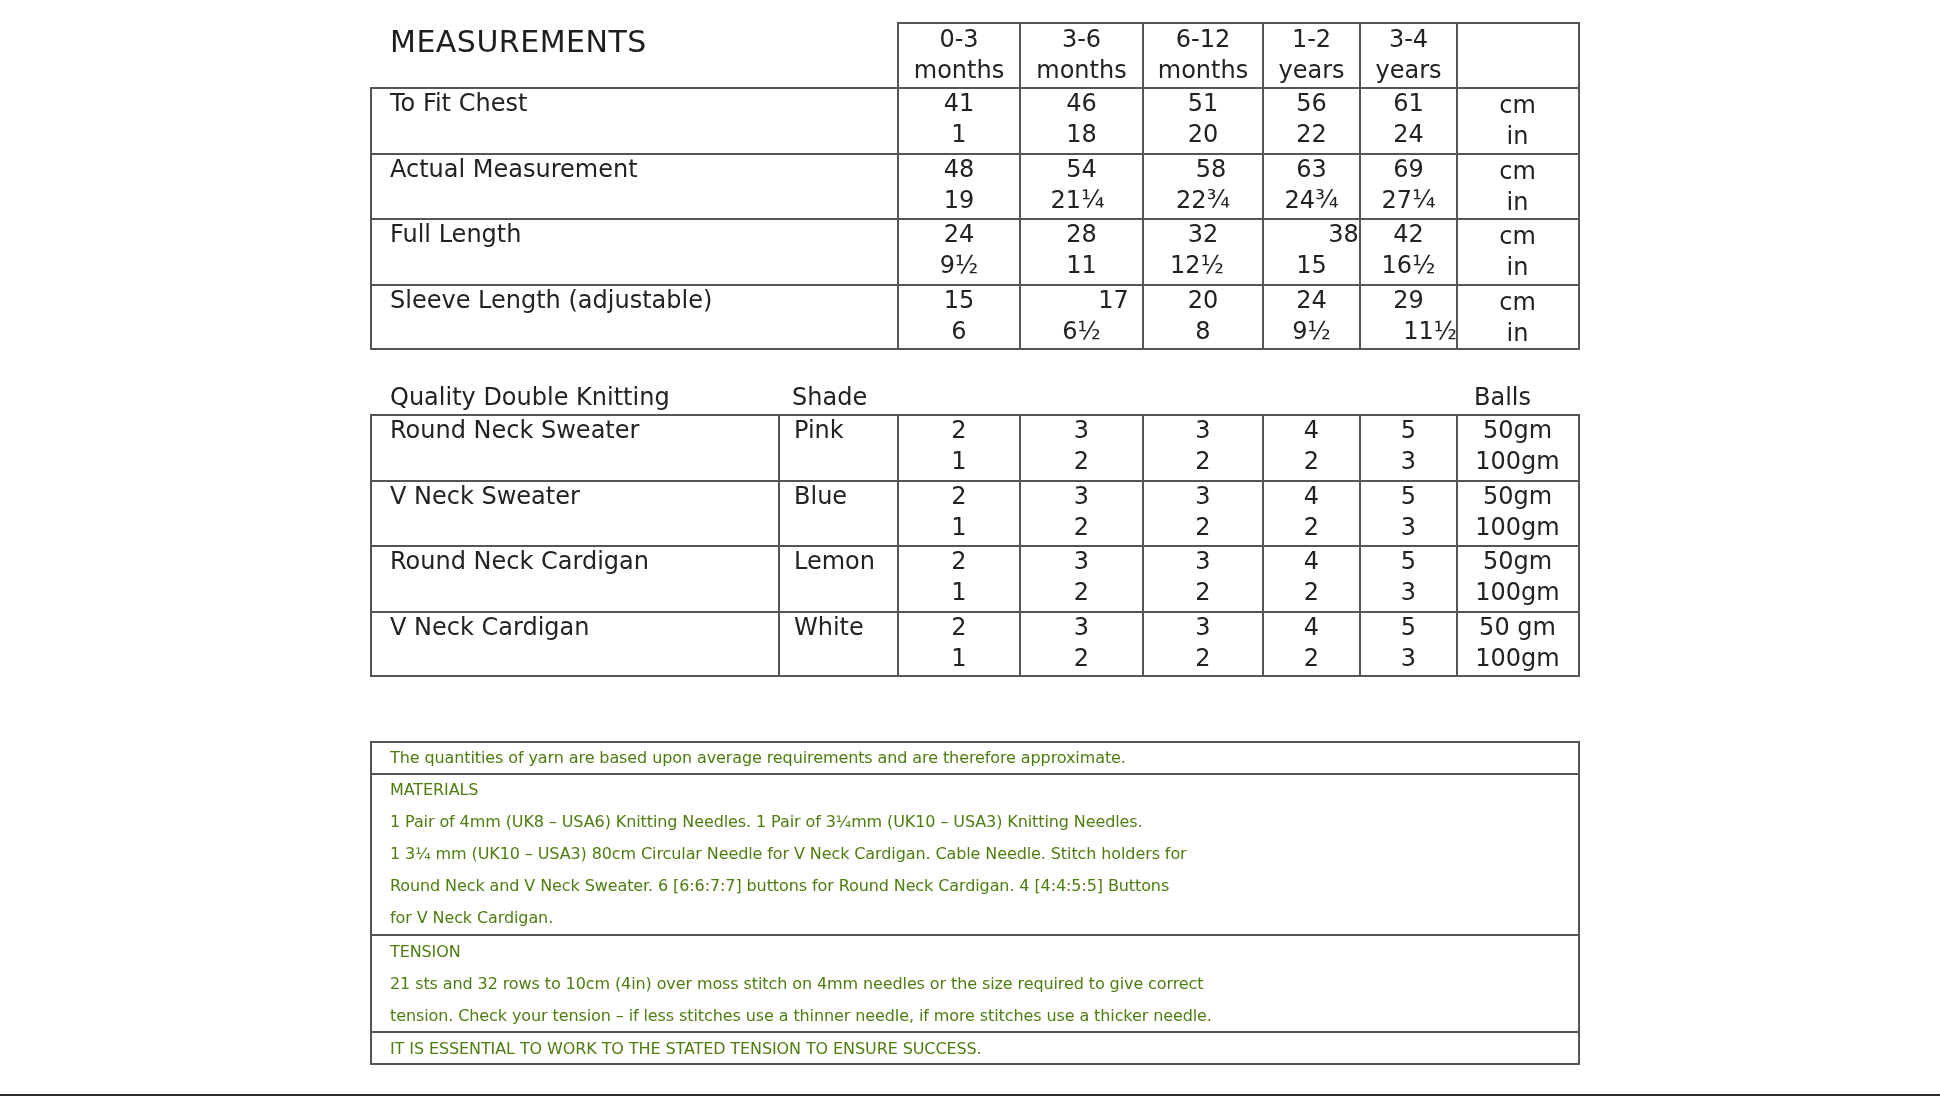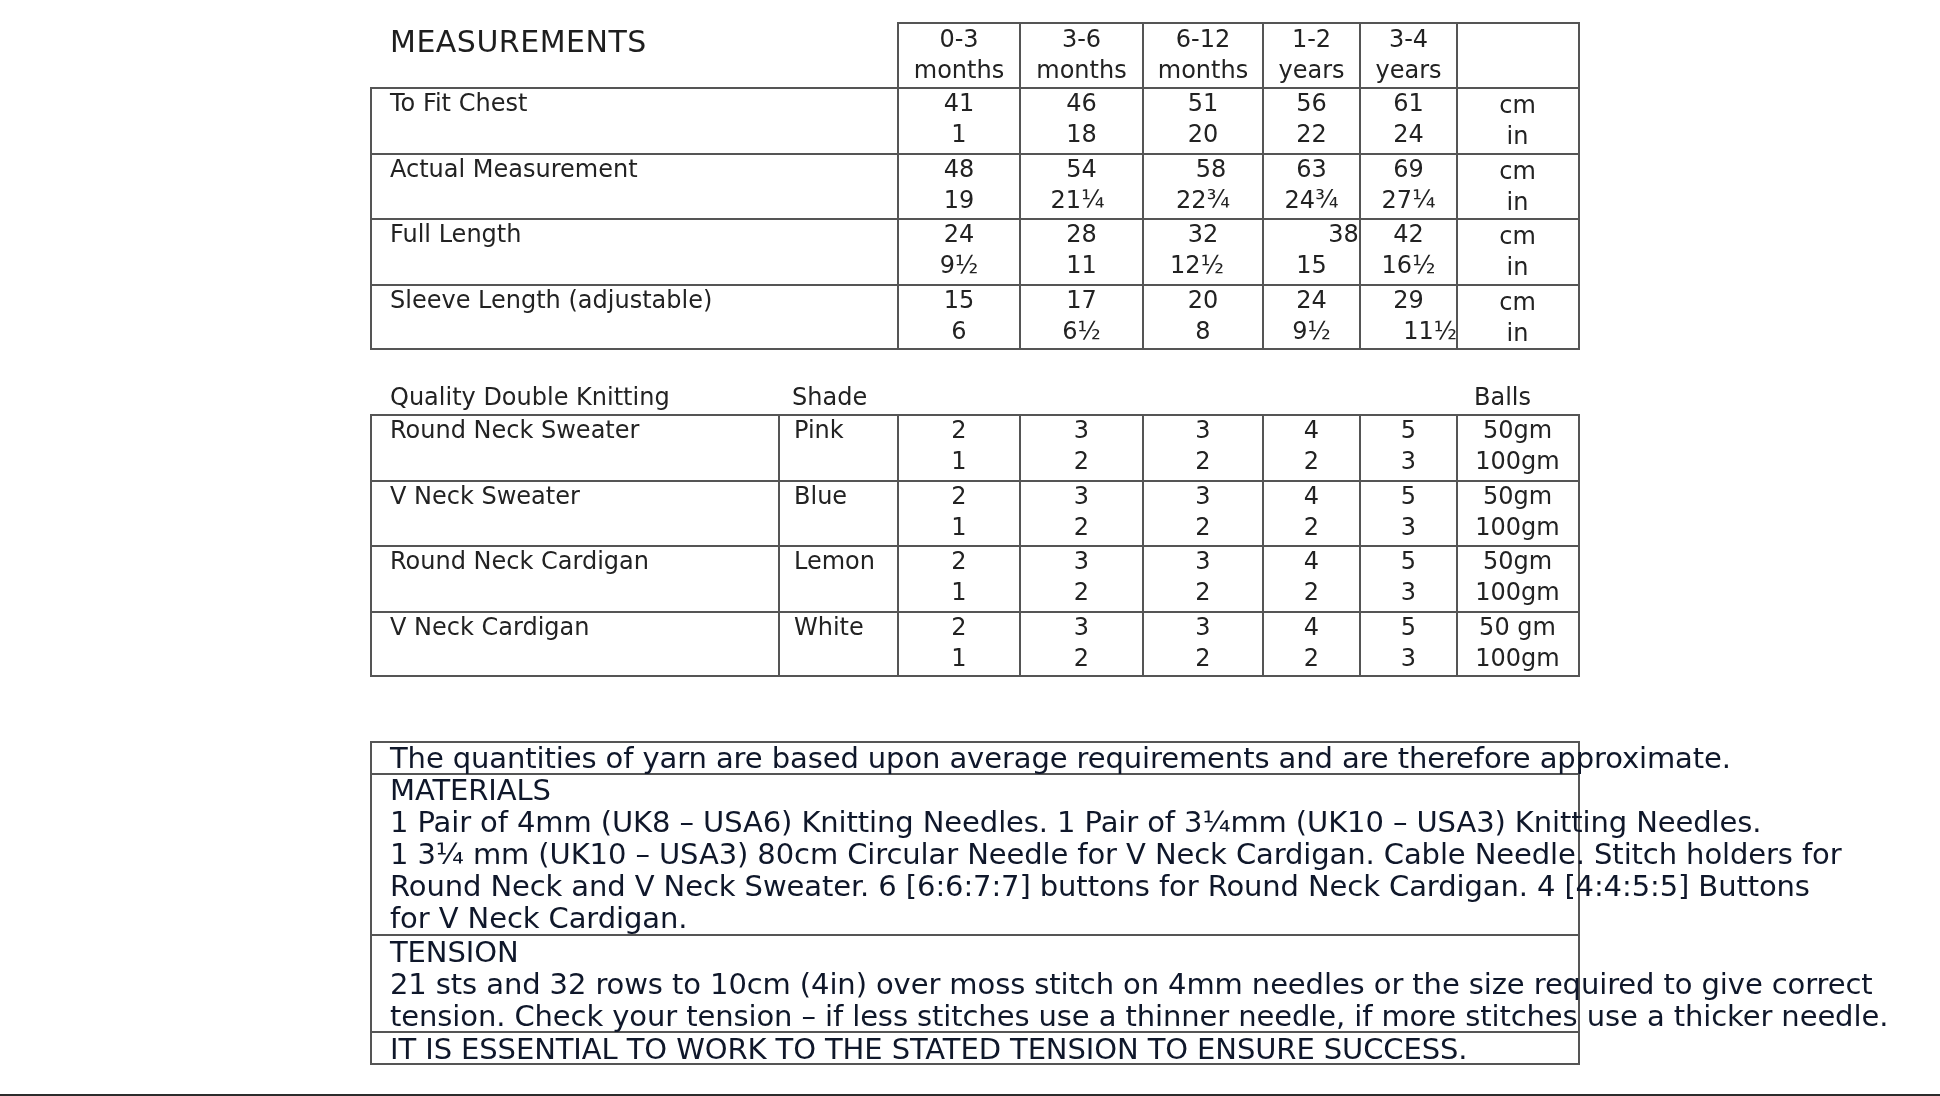--- a/index.html
+++ b/index.html
@@ -9,21 +9,21 @@
   }
   .abs { position: absolute; }
   .title { left: 390px; top: 24px; font-size: 30px; letter-spacing: 0.5px; color: #1e1e1e; }
   .hline { position: absolute; height: 2px; background: #555555; }
   .vline { position: absolute; width: 2px; background: #555555; }
   .cell {
     position: absolute; text-align: center; font-size: 24px; line-height: 31px; color: #222222;
     white-space: nowrap;
   }
   .label { position: absolute; font-size: 24px; line-height: 31px; color: #222222; white-space: nowrap; }
-  .txt { position: absolute; font-size: 29px; line-height: 32px; color: #0f172a; white-space: nowrap; letter-spacing: -0.1px; }
+  .txt { position: absolute; font-size: 16px; line-height: 32px; color: #4d7c0f; white-space: nowrap; letter-spacing: -0.1px; }
   .footer-bar { position: absolute; left: 0; top: 1094px; width: 1940px; height: 2px; background: #2c2c2c; }
 </style>
 </head>
 <body>
 
 <div>
   <div class="abs title">MEASUREMENTS</div>
 
   <div class="hline" style="left:898px; top:22px; width:682px;"></div>
 
@@ -89,21 +89,21 @@
       <div class="cell" style="left: 1360px; top: 219px; width: 97px;">42</div>
       <div class="cell" style="left: 898px; top: 250px; width: 122px;">9½</div>
       <div class="cell" style="left: 1020px; top: 250px; width: 123px;">11</div>
       <div class="cell" style="left: 1143px; top: 250px; width: 108px;">12½</div>
       <div class="cell" style="left: 1263px; top: 250px; width: 97px;">15</div>
       <div class="cell" style="left: 1360px; top: 250px; width: 97px;">16½</div>
       <div class="cell" style="left: 1457px; top: 221px; width: 121px;">cm</div>
       <div class="cell" style="left: 1457px; top: 252px; width: 121px;">in</div>
       <div class="label" style="left: 390px; top: 285px;">Sleeve Length (adjustable)</div>
       <div class="cell" style="left: 898px; top: 285px; width: 122px;">15</div>
-      <div class="cell" style="left: 1020px; top: 285px; width: 123px;">17</div>
+      <div class="cell" style="left: 1020px; top: 285px; width: 123px; padding-left: 32px;">17</div>
       <div class="cell" style="left: 1143px; top: 285px; width: 120px;">20</div>
       <div class="cell" style="left: 1263px; top: 285px; width: 97px;">24</div>
       <div class="cell" style="left: 1360px; top: 285px; width: 97px;">29</div>
       <div class="cell" style="left: 898px; top: 316px; width: 122px;">6</div>
       <div class="cell" style="left: 1020px; top: 316px; width: 123px;">6½</div>
       <div class="cell" style="left: 1143px; top: 316px; width: 120px;">8</div>
       <div class="cell" style="left: 1263px; top: 316px; width: 97px;">9½</div>
       <div class="cell" style="left: 1360px; top: 316px; width: 97px; text-align: right;">11½</div>
       <div class="cell" style="left: 1457px; top: 287px; width: 121px;">cm</div>
       <div class="cell" style="left: 1457px; top: 318px; width: 121px;">in</div>

